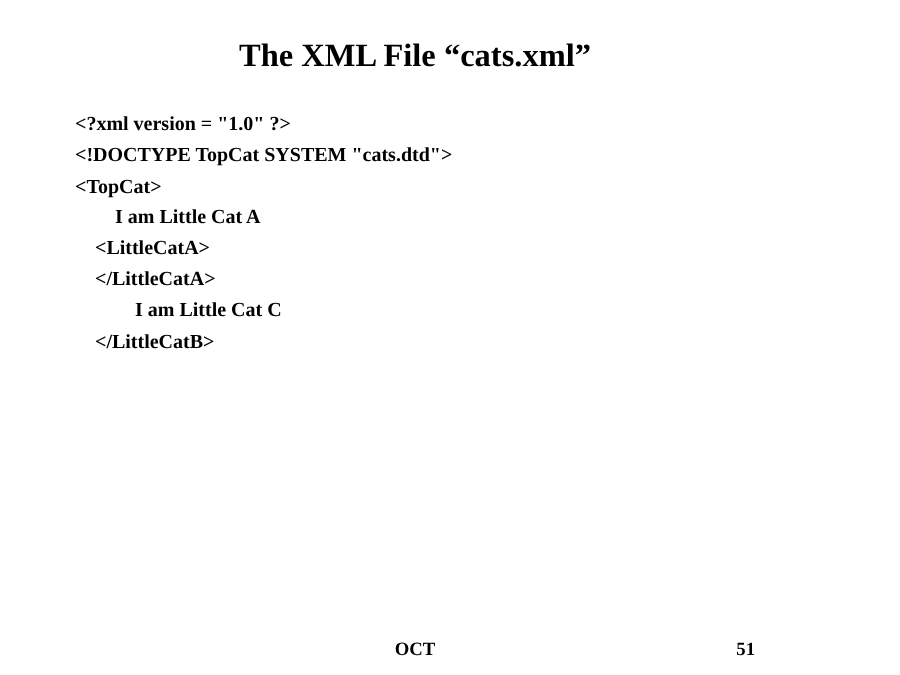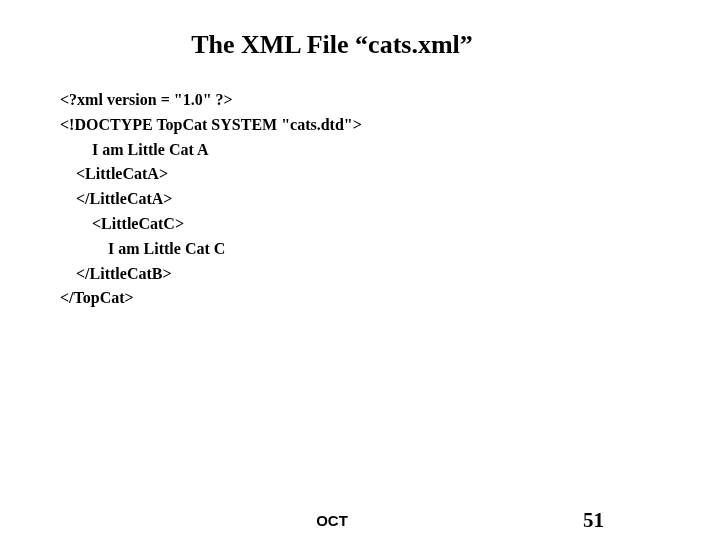--- a/index.html
+++ b/index.html
@@ -58,51 +58,50 @@
       display: flex;
       justify-content: center;
       align-items: center;
       padding: 0 60px;
     }
 
     .footer-label {
       font-size: 15px;
       font-weight: bold;
       color: #000000;
-      font-family: Liberation Sans, sans-serif;
+      font-family: Liberation Serif, serif;
       position: absolute;
       left: 50%;
       transform: translateX(-50%);
     }
 
     .footer-page {
-      font-size: 21px;
+      font-size: 15px;
       font-weight: bold;
       color: #000000;
       font-family: 'Times New Roman', Times, serif;
       position: absolute;
       right: 60px;
     }
   </style>
 </head>
 <body>
 
 <div class="slide-container">
   <div class="slide-title">The XML File “cats.xml”</div>
 
   <div class="xml-content">
 
   <span class="line">&lt;?xml version = "1.0" ?&gt;</span>
       <span class="line">&lt;!DOCTYPE TopCat SYSTEM "cats.dtd"&gt;</span>
+      <span class="line">&lt;TopCat&gt;</span>
       <span class="line">        I am Little Cat A</span>
       <span class="line">    &lt;LittleCatA&gt;</span>
       <span class="line">    &lt;/LittleCatA&gt;</span>
-      <span class="line">        &lt;LittleCatC&gt;</span>
       <span class="line">            I am Little Cat C</span>
       <span class="line">    &lt;/LittleCatB&gt;</span>
-      <span class="line">&lt;/TopCat&gt;</span>
     </div>
 
   <div class="footer">
     <span class="footer-label">OCT</span>
     <span class="footer-page">51</span>
   </div>
 </div>
 
 </body></html>

